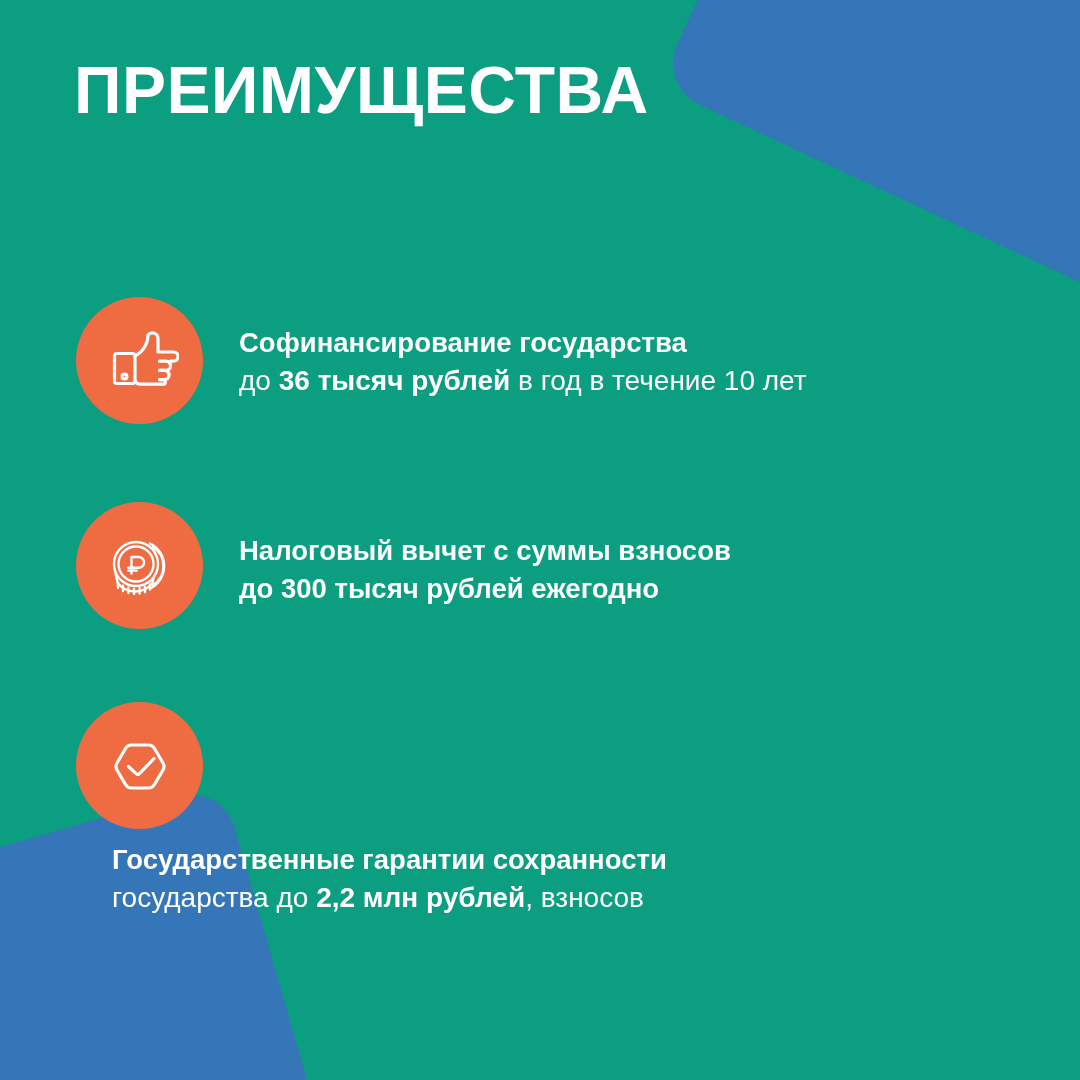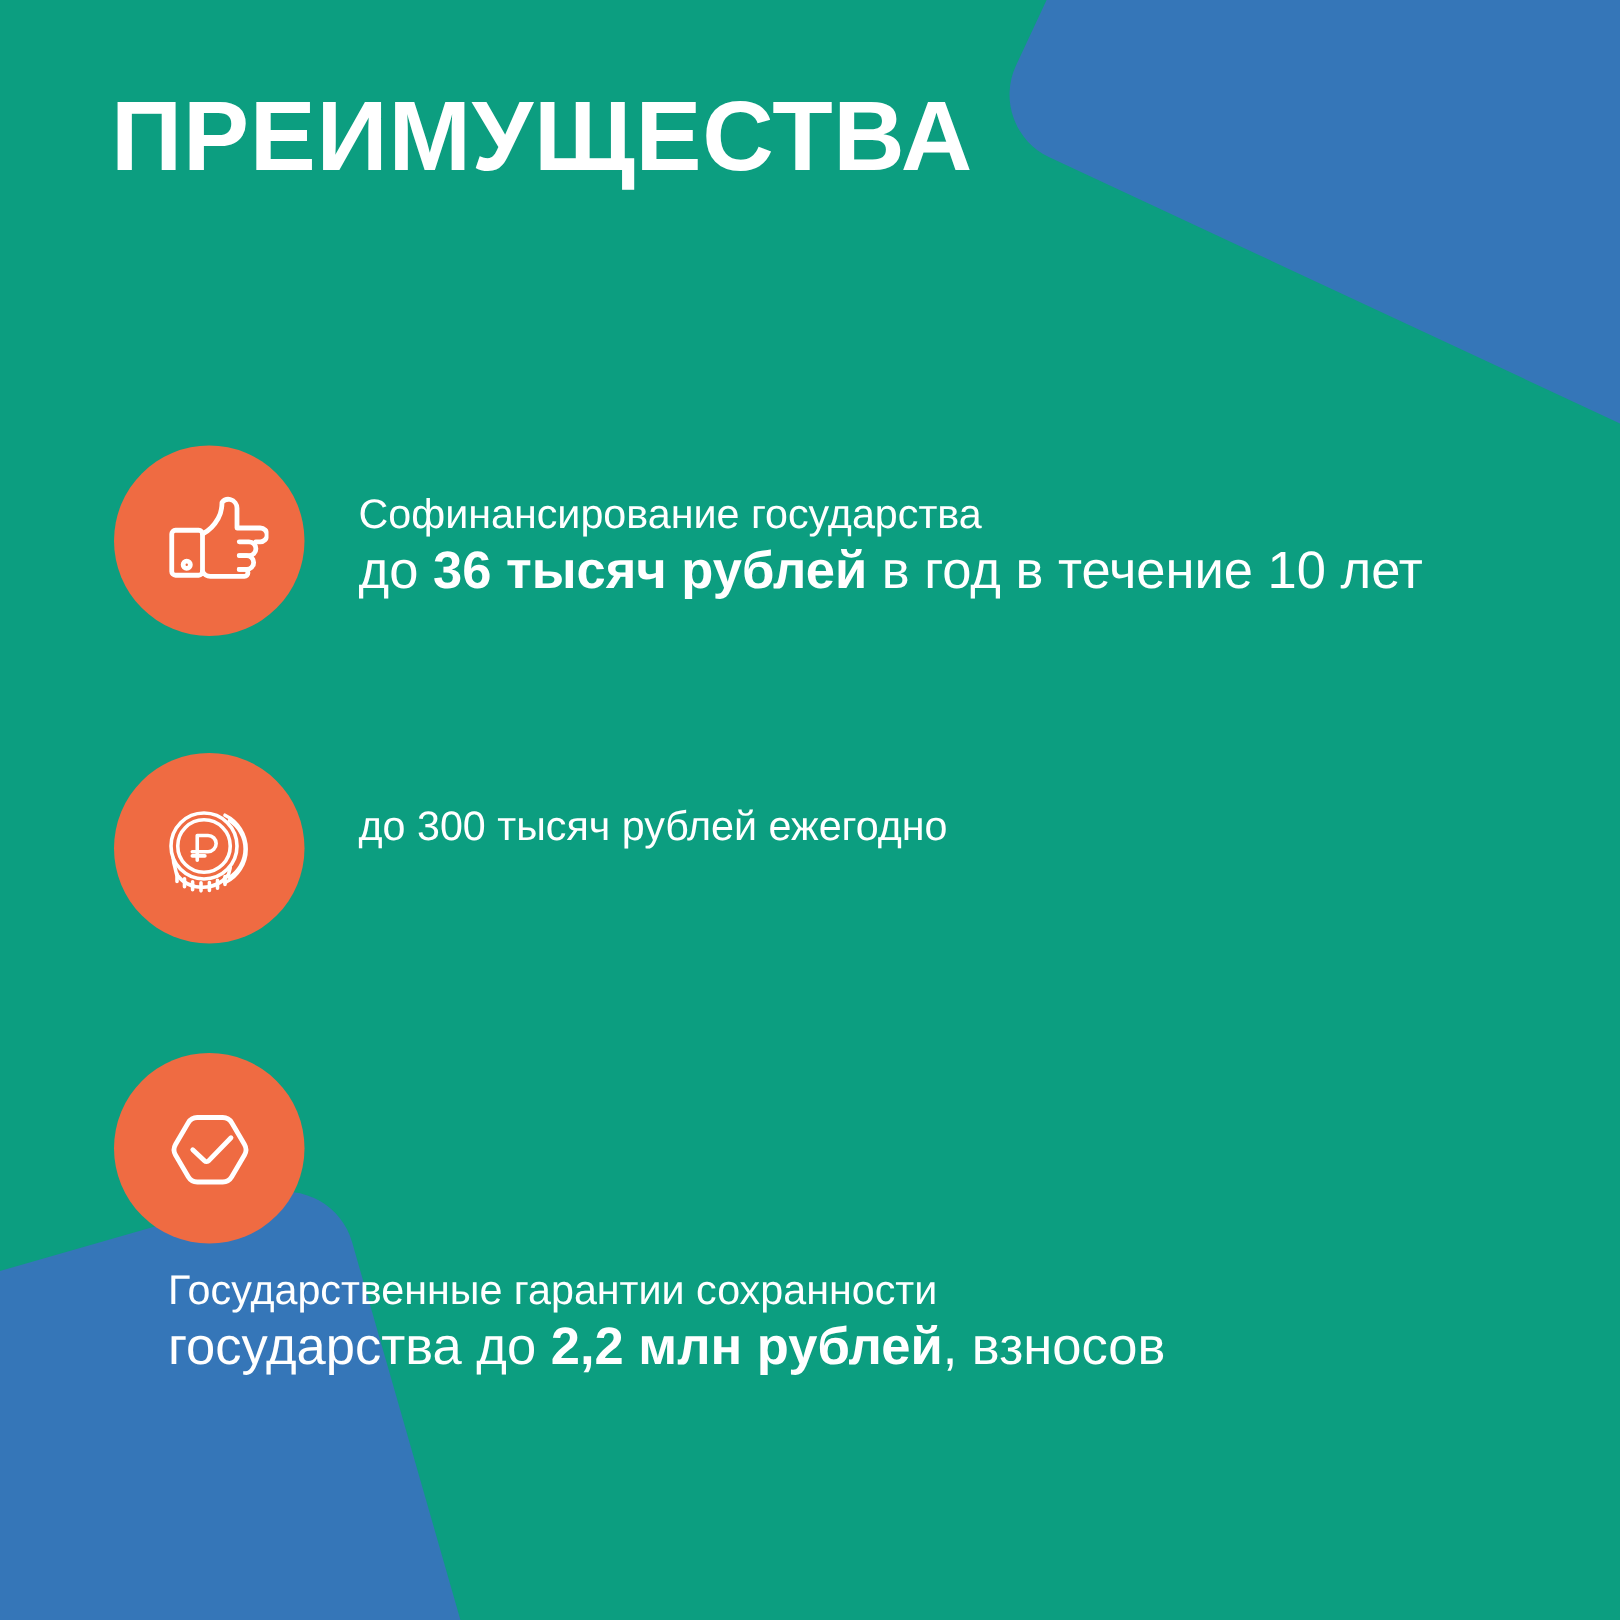--- a/index.html
+++ b/index.html
@@ -94,27 +94,27 @@
 
   .benefit-text {
     margin-left: 36px;
     color: #ffffff;
   }
   .benefit-row.row-0 .benefit-text { padding-top: 27px; }
   .benefit-row.row-1 .benefit-text { padding-top: 30px; }
   .benefit-row.row-2 .benefit-text { padding-top: 12px; }
 
   .benefit-line {
-    font-size: 35px;
+    font-size: 28px;
     line-height: 38px;
     font-weight: 300;
     white-space: nowrap;
   }
   .benefit-line.heading {
-    font-weight: 400;
+    font-weight: 700;
     font-size: 27.5px;
   }
   .benefit-line .b {
     font-weight: 700;
   }
 </style>
 </head>
 <body>
 
 <div id="slide">
@@ -156,20 +156,21 @@
             <circle cx="32" cy="34" r="22"></circle>
             <circle cx="32" cy="34" r="17.5"></circle>
             <path d="M11.5 42 a22 22 0 0 0 1.2 6.5 l1.1 4.6 a21.5 21.5 0 0 0 17.2 8.4 a21.5 21.5 0 0 0 17.3 -8.4 l1.2 -4.8"></path>
             <path d="M14 52.5 l0 5.2 M19 55.8 l0 5.3 M24.4 57.8 l0 5.3 M30 58.6 l0 5.3 M35.6 58.3 l0 5.3 M41 56.9 l0 5.3 M46 54.4 l0 5.2"></path>
             <path d="M27.5 43.5 V27 h7.2 a5.4 5.4 0 0 1 0 10.8 H24.2"></path>
             <path d="M24.2 40.6 h8.4"></path>
           </svg>
         </span>
       </div>
       <div class="benefit-text">
+        <div class="benefit-line heading">Налоговый вычет с суммы взносов</div>
         <div class="benefit-line heading">до 300 тысяч рублей ежегодно</div>
       </div>
     </div>
 
     <div class="benefit-row row-2">
       <div class="icon-circle">
         <span>
           <svg width="78" height="78" viewBox="0 0 78 78" fill="none" stroke="#ffffff" stroke-width="3.2" stroke-linecap="round" stroke-linejoin="round">
             <path d="M30.5 10 h17 a7 7 0 0 1 6 3.5 l8.5 14.5 a7 7 0 0 1 0 7 l-8.5 14.5 a7 7 0 0 1 -6 3.5 h-17 a7 7 0 0 1 -6 -3.5 L16 35 a7 7 0 0 1 0 -7 l8.5 -14.5 a7 7 0 0 1 6 -3.5 z" transform="translate(0 8)"></path>
             <path d="M27.5 39.5 l7.8 7.4 a2 2 0 0 0 2.9 -0.1 L53 31.5"></path>

